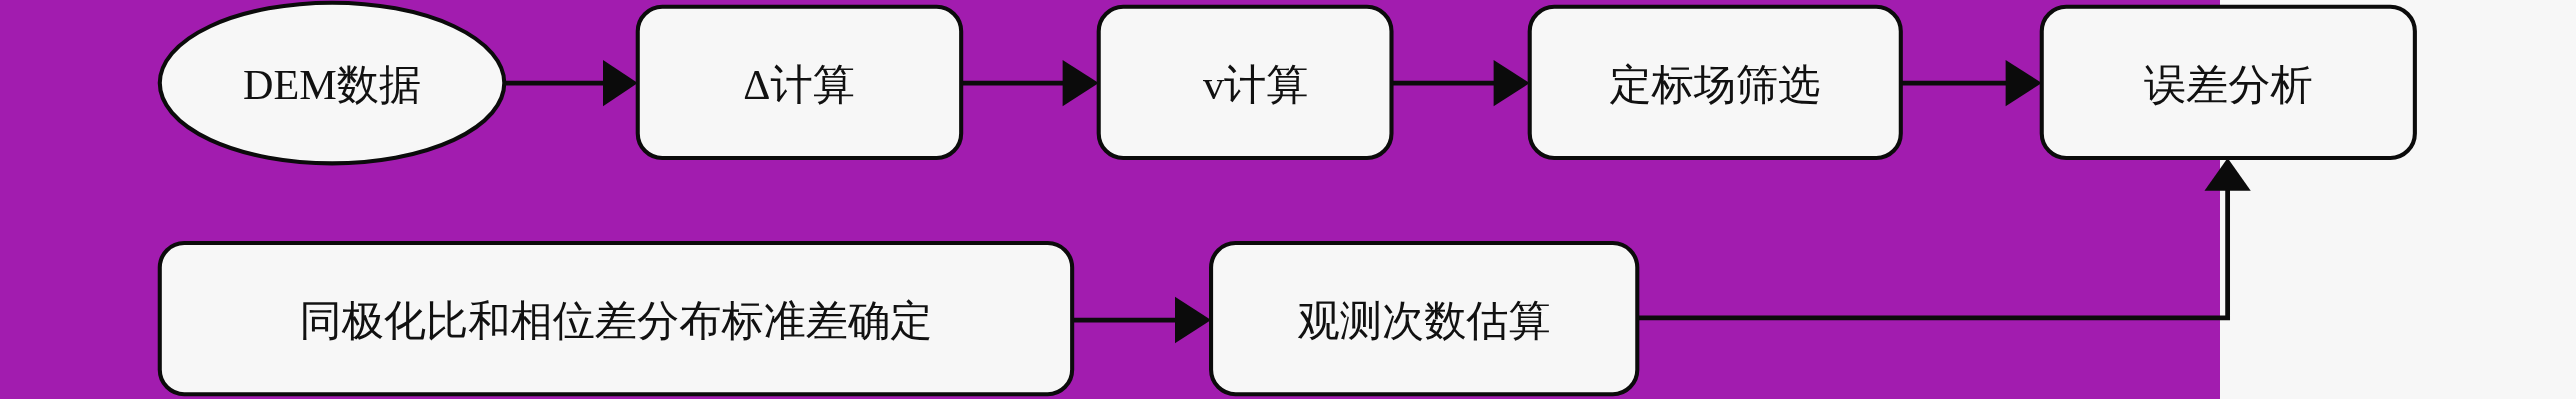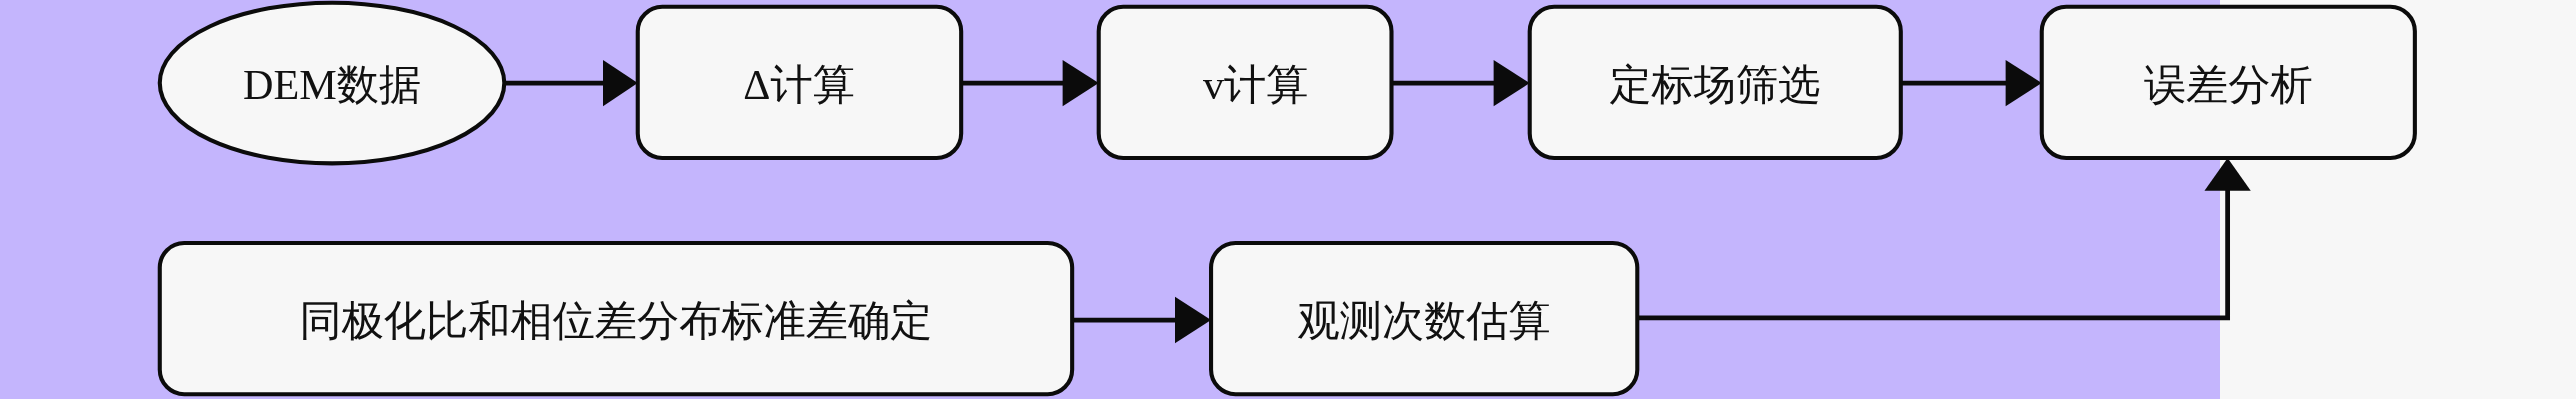--- a/index.html
+++ b/index.html
@@ -10,21 +10,21 @@
   body {
     width: 2576px;
     height: 399px;
     overflow: hidden;
     font-family: "Liberation Serif", "DejaVu Serif", serif;
   }
   #flow-root {
     position: relative;
     width: 2220px;
     height: 399px;
-    background: #c4b5fd;
+    background: #a21caf;
   }
   #flow-svg {
     display: block;
     width: 2576px;
     height: 399px;
   }
   .node-shape {
     fill: #f7f7f7;
     stroke: #0b0b0b;
     stroke-width: 6;

